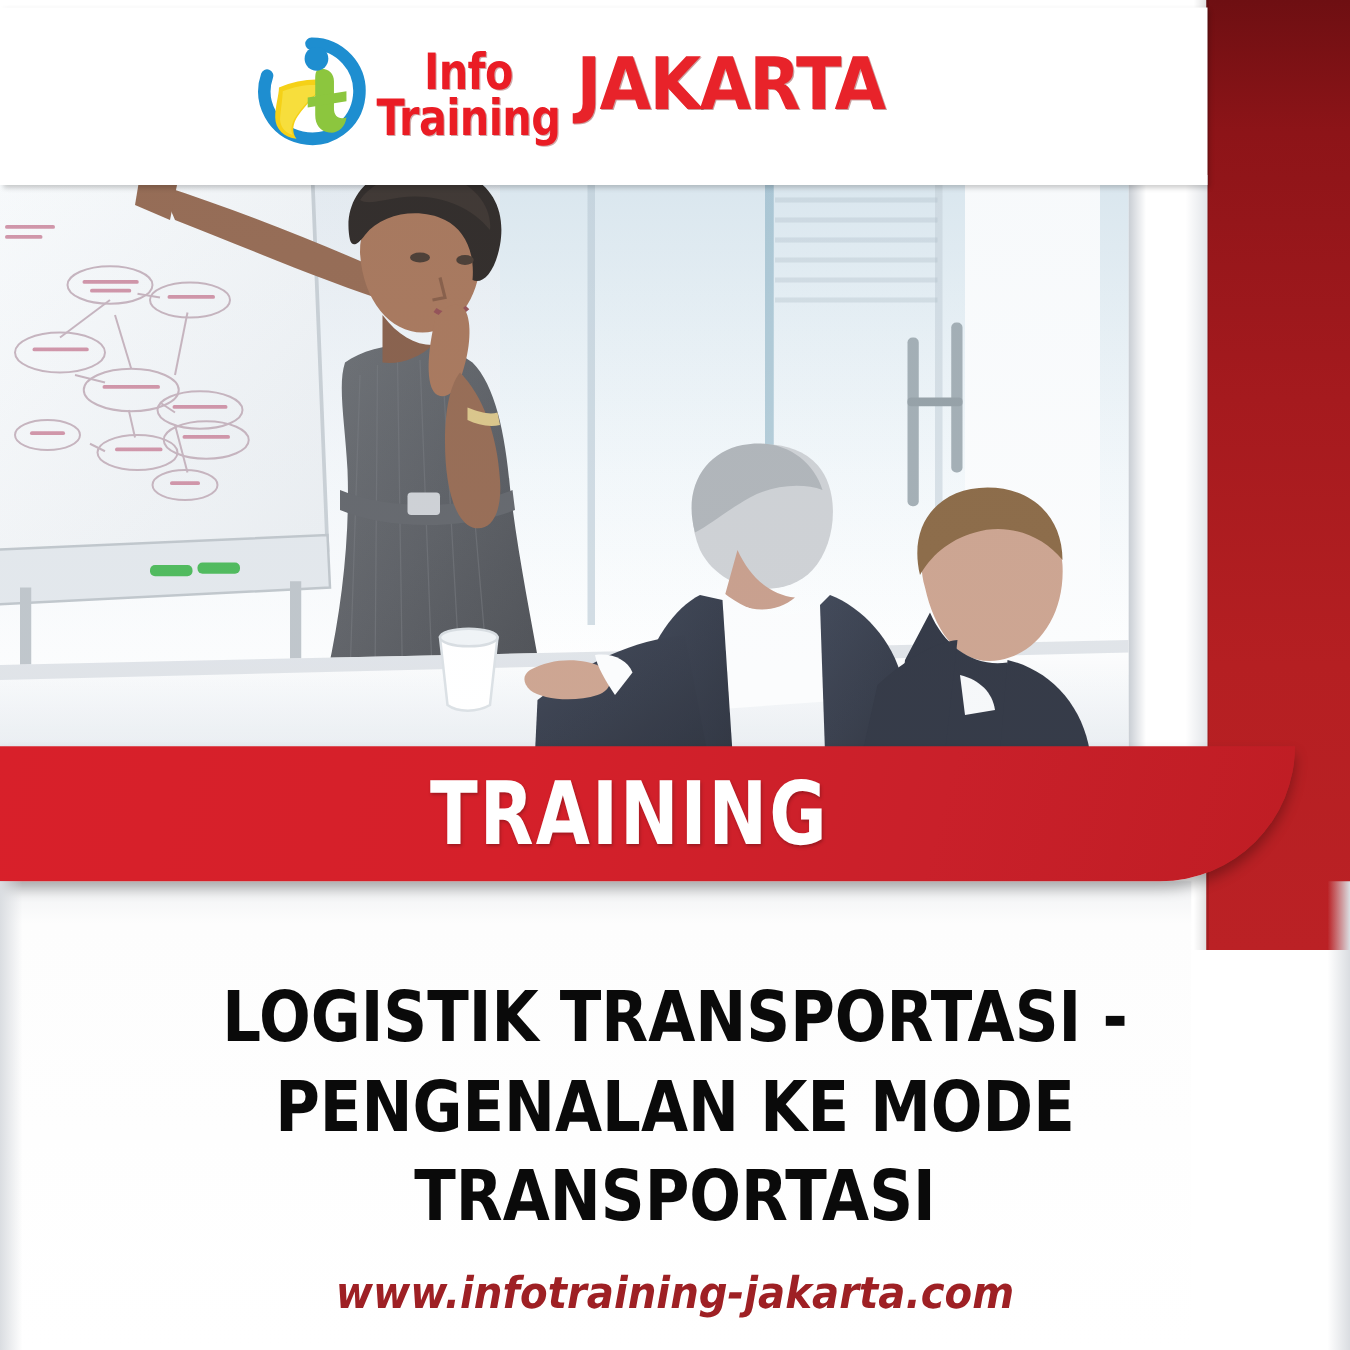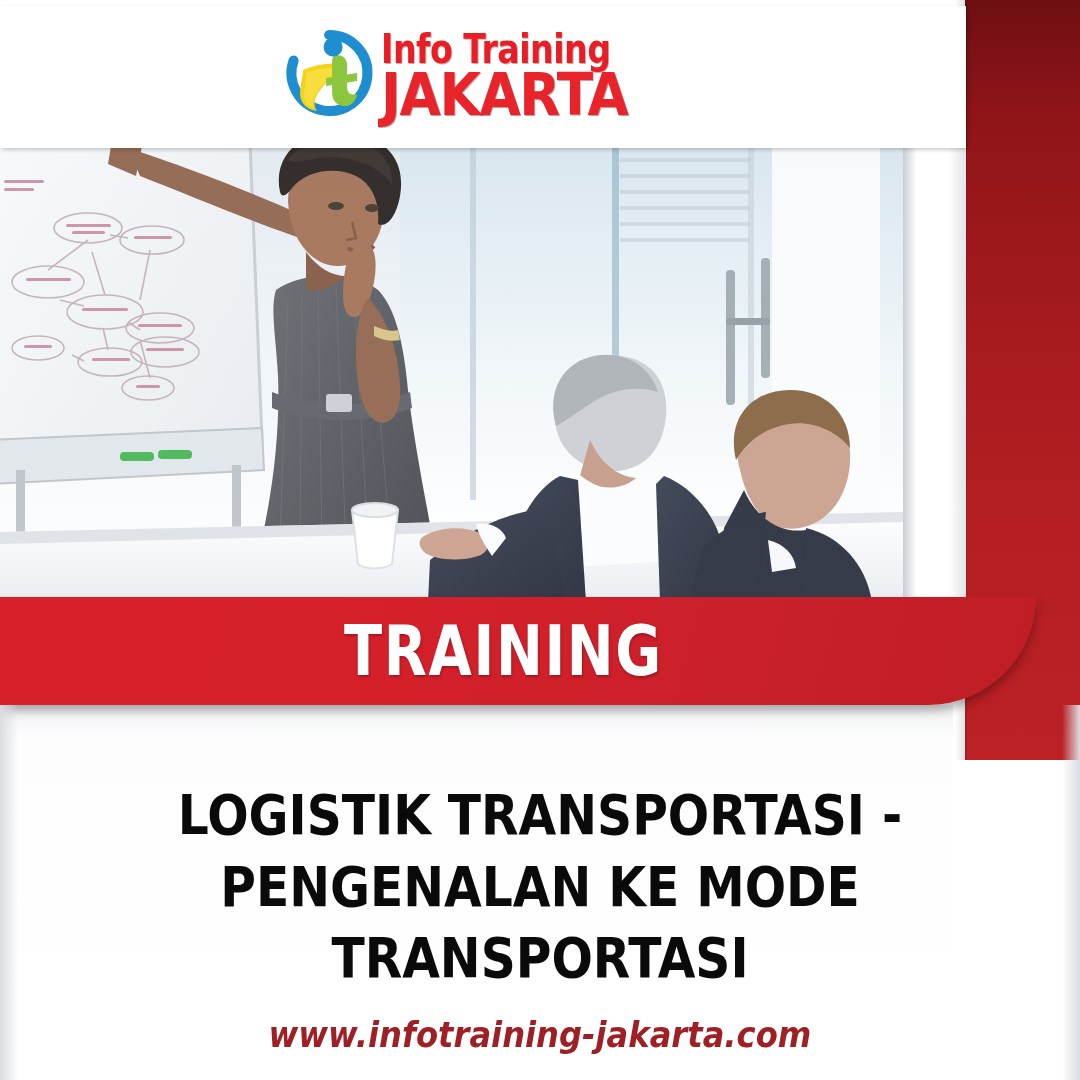--- a/index.html
+++ b/index.html
@@ -40,21 +40,21 @@
   .logo-wrap {
     position: absolute;
     left: 50%;
     top: 50%;
     transform: translate(-50%,-50%) translateX(-22px);
     display: flex;
     align-items: center;
     gap: 6px;
   }
   .logo-mark { width: 112px; height: 112px; display:block; flex: none; }
-  .logo-words { display: flex; flex-direction: column; line-height: .92; margin-left: -10px; }
+  .logo-words { display: flex; flex-direction: row; line-height: .92; margin-left: -10px; text-align: center; }
   .logo-line1 {
     font-family: "DejaVu Sans", sans-serif;
     font-weight: 700;
     font-size: 40px;
     color: #ea1c24;
     letter-spacing: -.5px;
     font-stretch: condensed;
     transform: scaleX(.92);
     transform-origin: left center;
     text-shadow: 1px 1px 0 rgba(120,10,10,.35);

